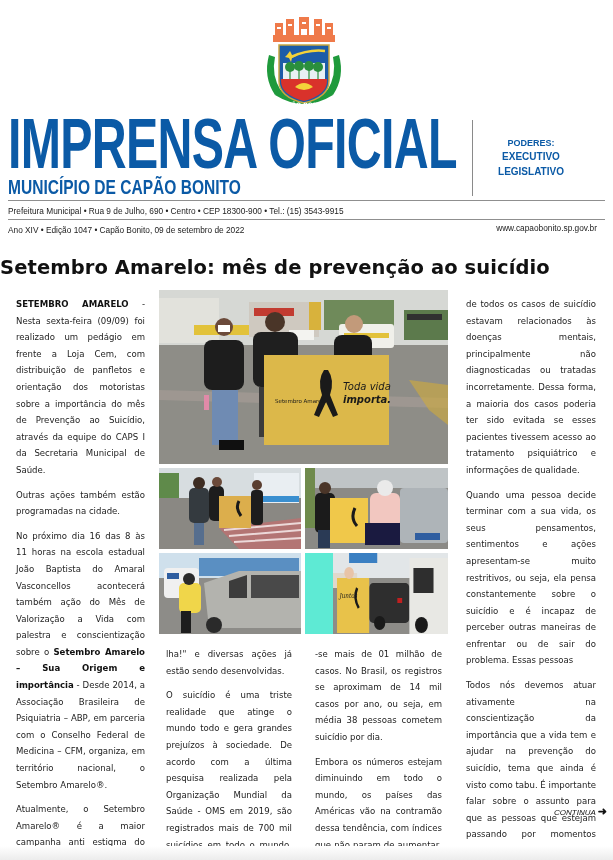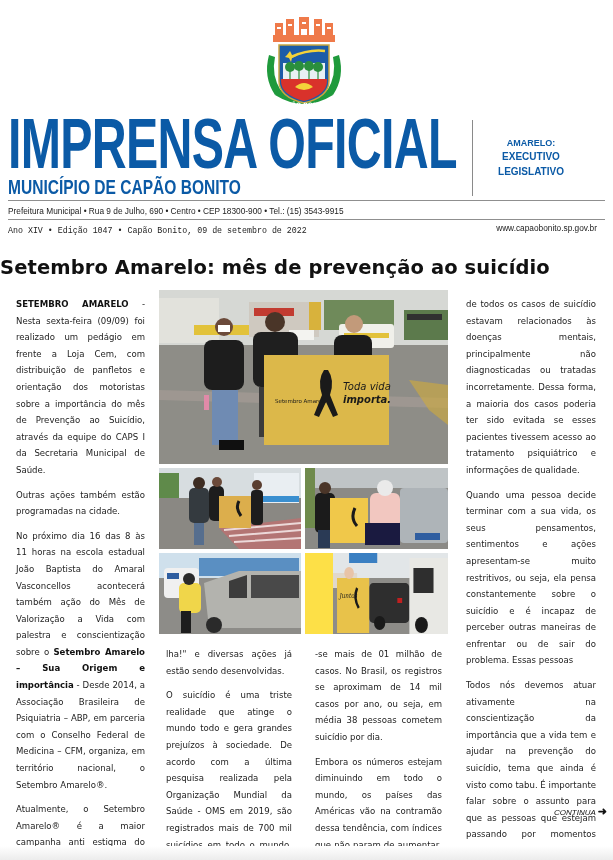--- a/index.html
+++ b/index.html
@@ -20,42 +20,42 @@
   .powers { position:absolute; left:483px; top:137px; width:96px; text-align:center;
     font-family:"Liberation Sans", sans-serif; font-weight:bold; color:#0b5aa6; }
   .powers .label { font-size:9px; line-height:12px; }
   .powers .item { font-size:10px; line-height:15px; }
 
   .rule { position:absolute; left:8px; right:8px; height:1px; background:#8f8f8f; }
   .rule.r1 { top:200px; }
   .rule.r2 { top:219px; }
   .address { position:absolute; left:8px; top:206px; font-family:"Liberation Sans", sans-serif;
     font-size:8.3px; line-height:11px; white-space:nowrap; color:#222; }
-  .edition { position:absolute; left:8px; top:225px; font-family:Liberation Mono, monospace;
+  .edition { position:absolute; left:8px; top:225px; font-family:Liberation Sans, sans-serif;
     font-size:8.3px; line-height:11px; white-space:nowrap; color:#222; }
   .website { position:absolute; right:16px; top:223px; font-family:"Liberation Sans", sans-serif;
     font-size:8.3px; line-height:11px; white-space:nowrap; color:#222; }
 
   
   .headline { position:absolute; left:0; width:613px; top:255px; 
     font-family:"DejaVu Sans", sans-serif; font-weight:bold; font-size:19.5px; line-height:26px;
     color:#111; letter-spacing:0.1px; }
 
   
   .col { position:absolute; font-family:"DejaVu Sans", sans-serif; font-size:8.55px;
     line-height:16.6px; color:#222; text-align:justify; }
   .col p { margin:8px; }
   .col b { color:#111; }
   .c1 { left:8px; top:288px; width:145px; }
   .c2 { left:158px; top:638px; width:142px; }
   .c3 { left:307px; top:638px; width:143px; }
   .c4 { left:458px; top:288px; width:146px; }
 
   
-  .photo { position:absolute; overflow:hidden; background:#fde047; }
+  .photo { position:absolute; overflow:hidden; background:#5eead4; }
   .p-main { left:159px; top:290px; width:289px; height:174px; }
   .p-a { left:159px; top:468px; width:142px; height:81px; }
   .p-b { left:305px; top:468px; width:143px; height:81px; }
   .p-c { left:159px; top:553px; width:142px; height:81px; }
   .p-d { left:305px; top:553px; width:143px; height:81px;padding-left:28px; }
   .photo svg { display:block; width:100%; height:100%; }
 
   .continua { position:absolute; right:6px; top:806px; font-family:"Liberation Sans", sans-serif;
     font-style:italic; font-size:8px; line-height:11px; color:#111; white-space:nowrap; }
   .continua .arrow { font-style:normal; font-weight:bold; font-size:11px; margin-left:2px; }
@@ -111,21 +111,21 @@
     <path d="M20 64 H66 V66 Q66 80 43 86 Q20 80 20 66 Z" fill="#d9322b"></path>
     <path d="M34 72 Q43 64 52 72 Q43 78 34 72 Z" fill="#f3d23a"></path>
     <text x="43" y="92" font-size="6" font-weight="bold" fill="#ffffff" text-anchor="middle" font-family="DejaVu Sans, sans-serif">CAPÃO BONITO</text>
   </svg>
 </div>
 
 <div class="masthead-title">IMPRENSA OFICIAL</div>
 <div class="masthead-sub">MUNICÍPIO DE CAPÃO BONITO</div>
 <div class="masthead-divider"></div>
 <div class="powers">
-  <div class="label">AMARELO:</div>
+  <div class="label">PODERES:</div>
   <div class="item">EXECUTIVO</div>
   <div class="item">LEGISLATIVO</div>
 </div>
 
 <div class="rule r1"></div>
 <div class="address">Prefeitura Municipal • Rua 9 de Julho, 690 • Centro • CEP 18300-900 • Tel.: (15) 3543-9915</div>
 <div class="rule r2"></div>
 <div class="edition">Ano XIV • Edição 1047 • Capão Bonito, 09 de setembro de 2022</div>
 <div class="website">www.capaobonito.sp.gov.br</div>
 

